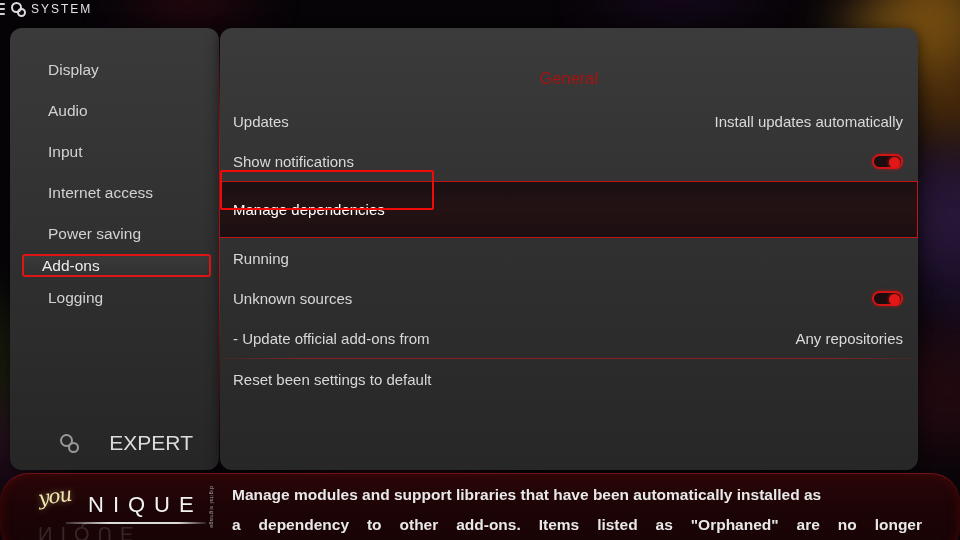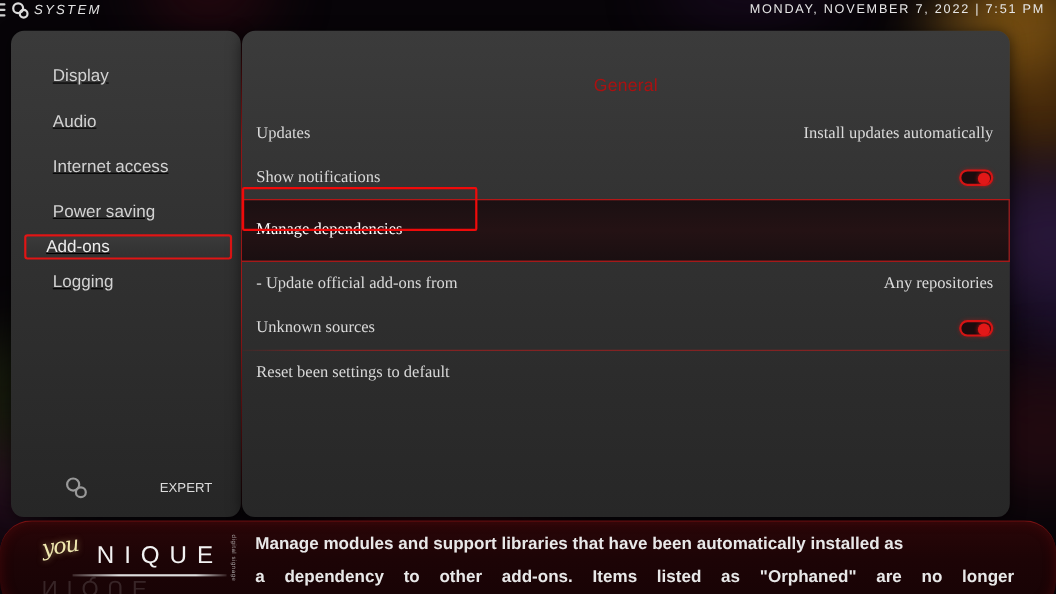--- a/index.html
+++ b/index.html
@@ -35,34 +35,33 @@
     position:absolute; left:0; top:2px; display:flex; align-items:center; gap:6px;
   }
   .hamburger { width:9px; height:12px; display:flex; flex-direction:column; justify-content:space-between; margin-left:-4px; }
   .hamburger i { display:block; height:2px; background:#cfcfcf; border-radius:1px; }
   .cogs-small { width:14px; height:14px; position:relative; }
   .cogs-small::before, .cogs-small::after {
     content:""; position:absolute; border:2px solid #dcdcdc; border-radius:50%;
   }
   .cogs-small::before { width:7px; height:7px; left:0; top:0; }
   .cogs-small::after  { width:5px; height:5px; left:6px; top:6px; }
-  #topbar .title { font-size:12px; letter-spacing:2px; color:#e2e2e2;font-style:italic; }
+  #topbar .title { font-size:12px; letter-spacing:2px; color:#e2e2e2; }
   #topbar .right {
     position:absolute; right:10px; top:3px;
     font-size:11.5px; letter-spacing:1.6px; color:#e6e6e6;
   }
 
   
   #sidebar {
     position:absolute; left:10px; top:28px; width:209px; height:442px;
     border-radius:12px; z-index:20;
     background:linear-gradient(180deg,#3a3a3a 0%,#333333 35%,#2b2b2b 75%,#262626 100%);
     box-shadow:0 2px 14px rgba(0,0,0,.6);
     overflow:hidden;
-    text-decoration:underline;
   }
   #divider {
     position:absolute; left:219px; top:32px; width:1px; height:436px;
     background:linear-gradient(180deg,rgba(160,20,20,0) 0%,#8e1414 22%,#a01818 55%,rgba(150,20,20,0) 100%);
     z-index:21;
   }
   #content {
     position:absolute; left:220px; top:28px; width:698px; height:442px;
     border-radius:12px; z-index:20;
     background:linear-gradient(180deg,#3b3b3b 0%,#343434 30%,#2c2c2c 70%,#272727 100%);
@@ -90,35 +89,34 @@
     position:absolute; left:0; bottom:0; width:100%; height:54px;
     display:flex; align-items:center; justify-content:space-between;
     padding:0 26px 0 50px;
   }
   .cogs-big { width:18px; height:18px; position:relative; opacity:.78; }
   .cogs-big::before, .cogs-big::after {
     content:""; position:absolute; border:2px solid #b9b9b9; border-radius:50%;
   }
   .cogs-big::before { width:9px; height:9px; left:0; top:0; }
   .cogs-big::after  { width:7px; height:7px; left:8px; top:8px; }
-  #expert-label { color:#dcdcdc; font-size:12px;text-align:center; }
+  #expert-label { color:#dcdcdc; font-size:21px;text-align:center; }
 
   
   #cat-title {
     text-align:center; color:#aa1111; font-size:16px;
     margin-top:42px; letter-spacing:.2px;
   }
 
   
   #rows { margin-top:13px; position:relative; }
   .row {
     height:40px; display:flex; align-items:center; justify-content:space-between;
     padding:0 15px 0 13px; color:#d6d6d6; font-size:15px;
     position:relative;
-    font-family:Liberation Serif, serif;
   }
   .row .label { color:#d8d8d8; }
   .row .value { color:#dadada; }
 
   .row.focused {
     background:linear-gradient(180deg,#1b1012 0%,#241214 50%,#1a0f11 100%);
     border-top:1.5px solid #c21414;
     border-bottom:1.5px solid #c21414;
     border-right:1.5px solid #c21414;
     height:57px;
@@ -215,29 +213,31 @@
 <div id="topbar">
   <div class="left">
     <span class="hamburger">
         <i></i>
         <i></i>
         <i></i>
       </span>
     <span class="cogs-small"></span>
     <span class="title">SYSTEM</span>
   </div>
-  <div class="right">MONDAY, NOVEMBER 7, 2022 | 7:51 PM</div>
 </div>
 
 <div id="sidebar">
   <div class="side-item first">
       <span>Display</span>
     </div>
   <div class="side-item">
       <span>Audio</span>
+    </div>
+  <div class="side-item">
+      <span>Input</span>
     </div>
   <div class="side-item">
       <span>Internet access</span>
     </div>
   <div class="side-item">
       <span>Power saving</span>
     </div>
   <div class="side-item selected">
       <span>Add-ons</span>
     </div>
@@ -268,31 +268,35 @@
       <span class="toggle">
           <span class="knob"></span>
         </span>
     </div>
 
     <div class="row focused">
       <span class="label">Manage dependencies</span>
       <span class="value"></span>
     </div>
 
-
-    <div class="row">
-      <span class="label">- Update official add-ons from</span>
-      <span class="value">Any repositories</span>
+    <div class="row">
+      <span class="label">Running</span>
+      <span class="value"></span>
     </div>
 
     <div class="row">
       <span class="label">Unknown sources</span>
       <span class="toggle">
           <span class="knob"></span>
         </span>
+    </div>
+
+    <div class="row">
+      <span class="label">- Update official add-ons from</span>
+      <span class="value">Any repositories</span>
     </div>
 
     <div class="sep-red"></div>
 
     <div class="row">
       <span class="label">Reset been settings to default</span>
       <span class="value"></span>
     </div>
 
   </div>

